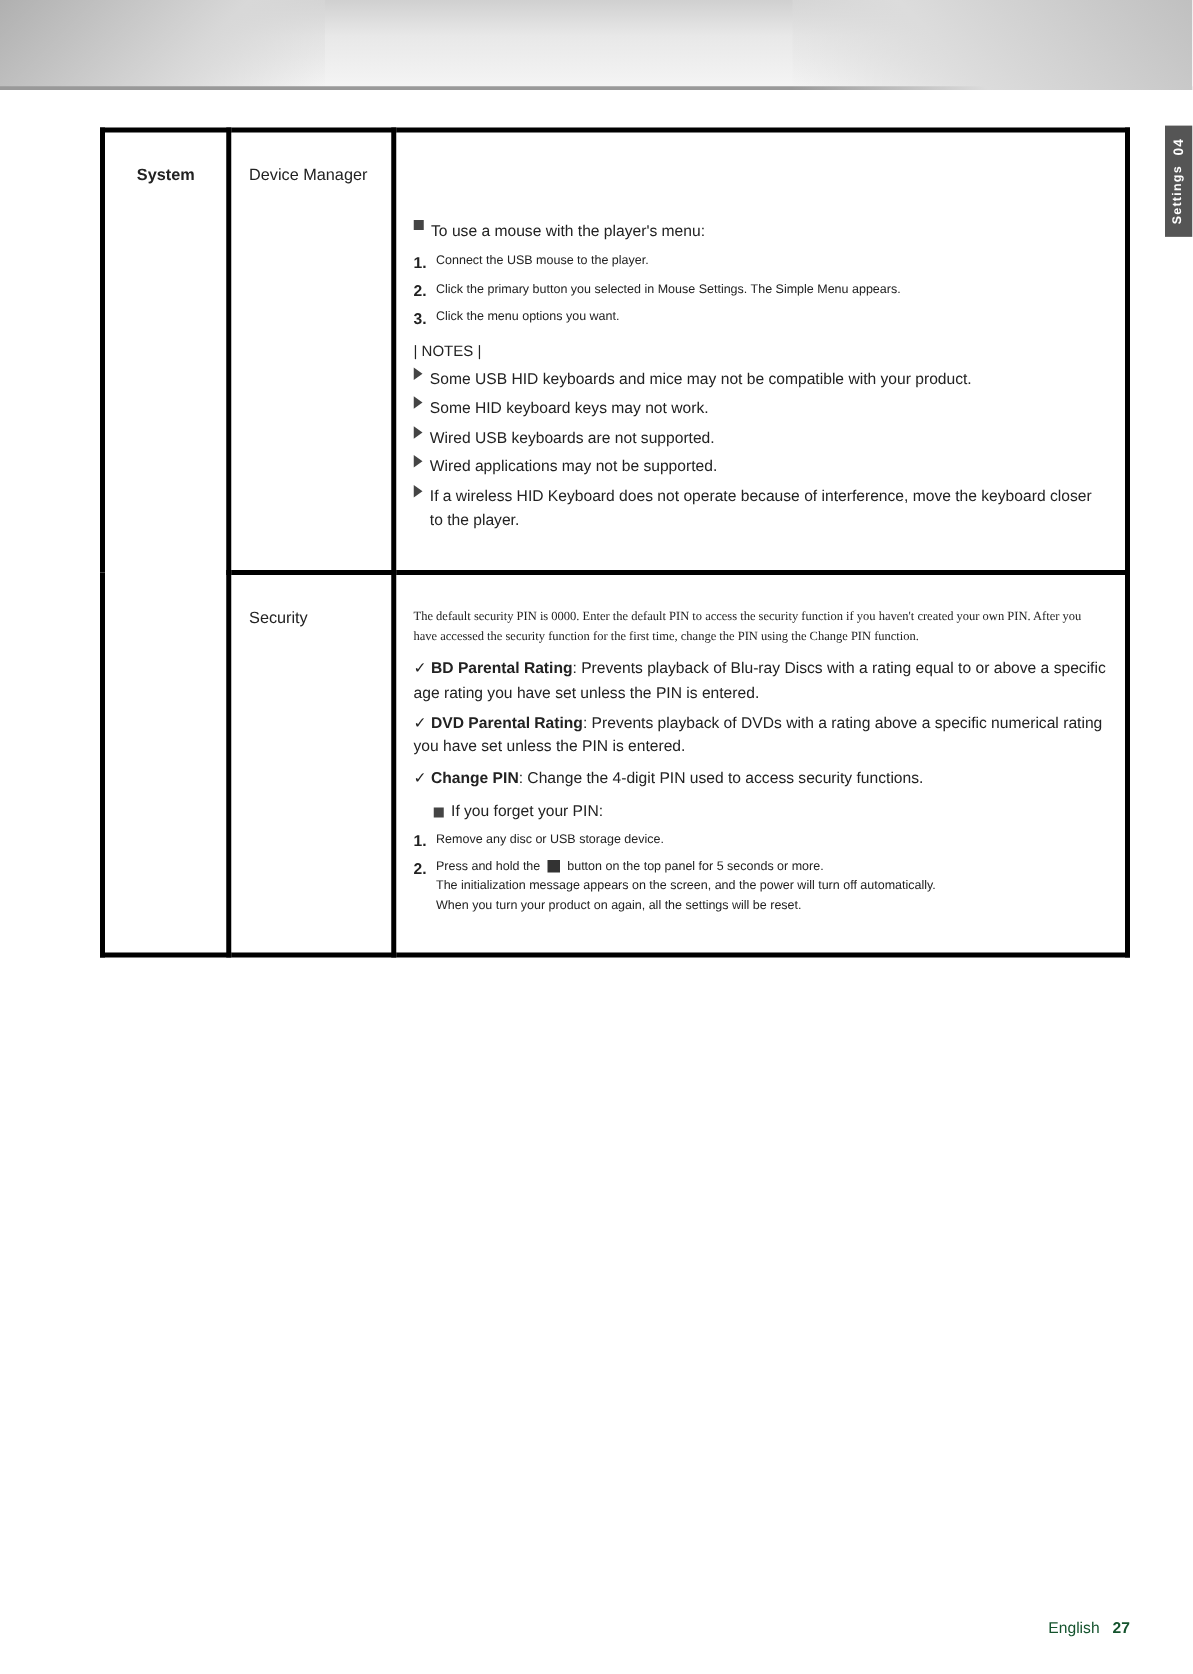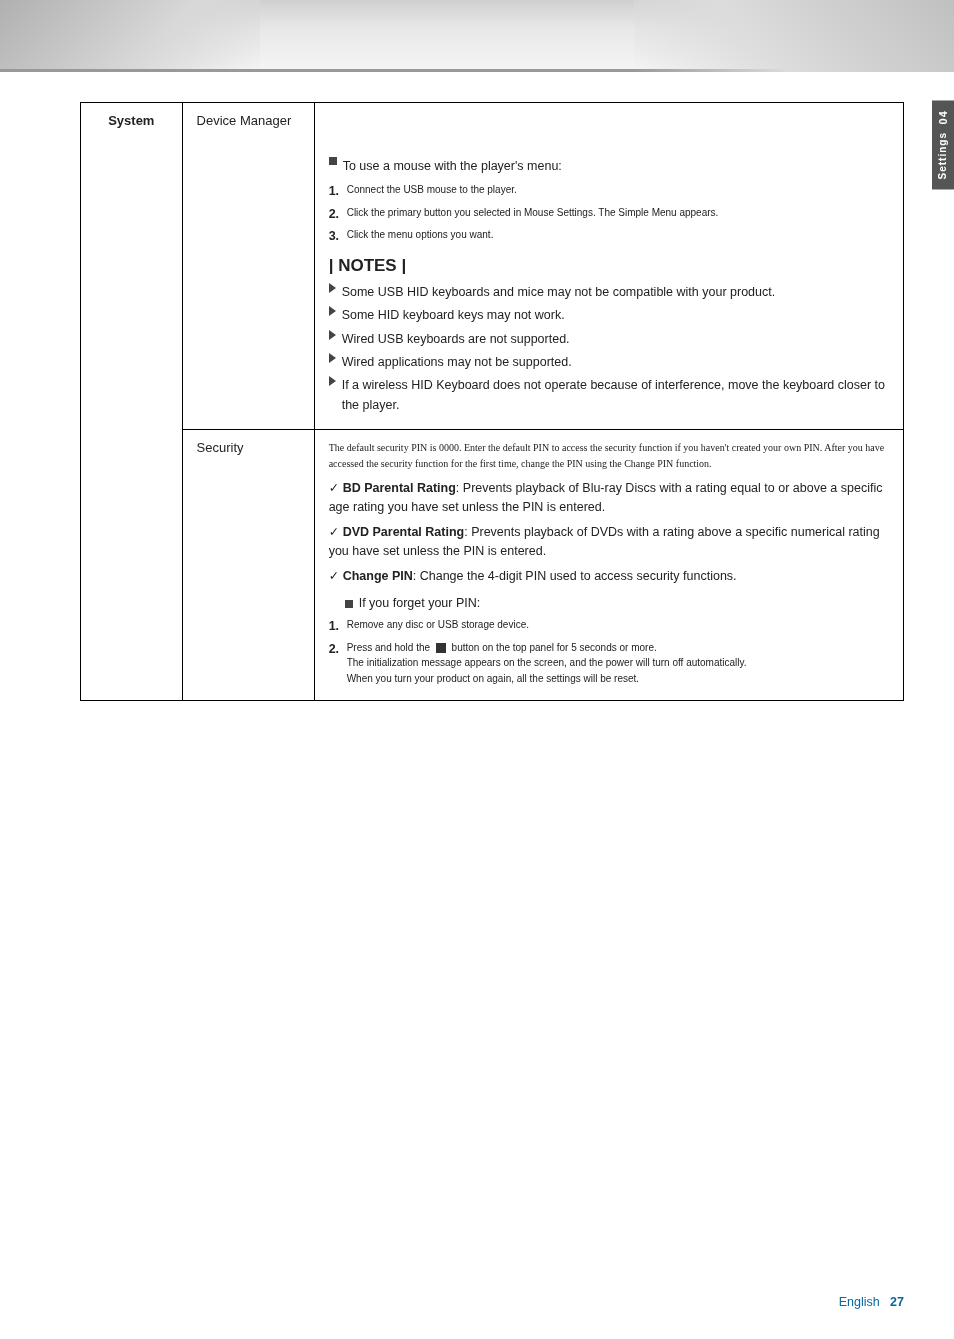--- a/index.html
+++ b/index.html
@@ -81,22 +81,22 @@
 
     
     .main-table {
       width: 100%;
       border-collapse: collapse;
       margin-top: 10px;
     }
 
     .main-table td {
       vertical-align: top;
-      border: 1px solid #000000;
-      padding: 10px 14px;
+      border: 4px solid #000000;
+      padding: 26px 14px;
     }
 
     .col-system {
       width: 100px;
       font-weight: bold;
       font-size: 13px;
       text-align: center;
       vertical-align: top;
       border: 1px solid #ccc;
     }
@@ -145,22 +145,22 @@
       flex-shrink: 0;
     }
 
     .item-row {
       display: flex;
       align-items: flex-start;
       margin-bottom: 4px;
     }
 
     .notes-header {
-      font-weight: bold;
-      font-size: 17px;
+      font-weight: normal;
+      font-size: 12px;
       margin: 6px 0 4px 0;
     }
 
     .section-intro {
       margin-bottom: 8px;
       font-size: 10px;
       line-height: 1.55;
       font-family: Liberation Serif, serif;
     }
 
@@ -219,21 +219,21 @@
       vertical-align: middle;
       margin: 0 3px;
     }
 
     
     .footer {
       position: absolute;
       bottom: 30px;
       right: 50px;
       font-size: 12.5px;
-      color: #0369a1;
+      color: #14532d;
     }
   </style>
 </head>
 <body>
 
 <div class="top-band">
   <div class="top-band-line"></div>
 </div>
 
 <div class="side-tab">

